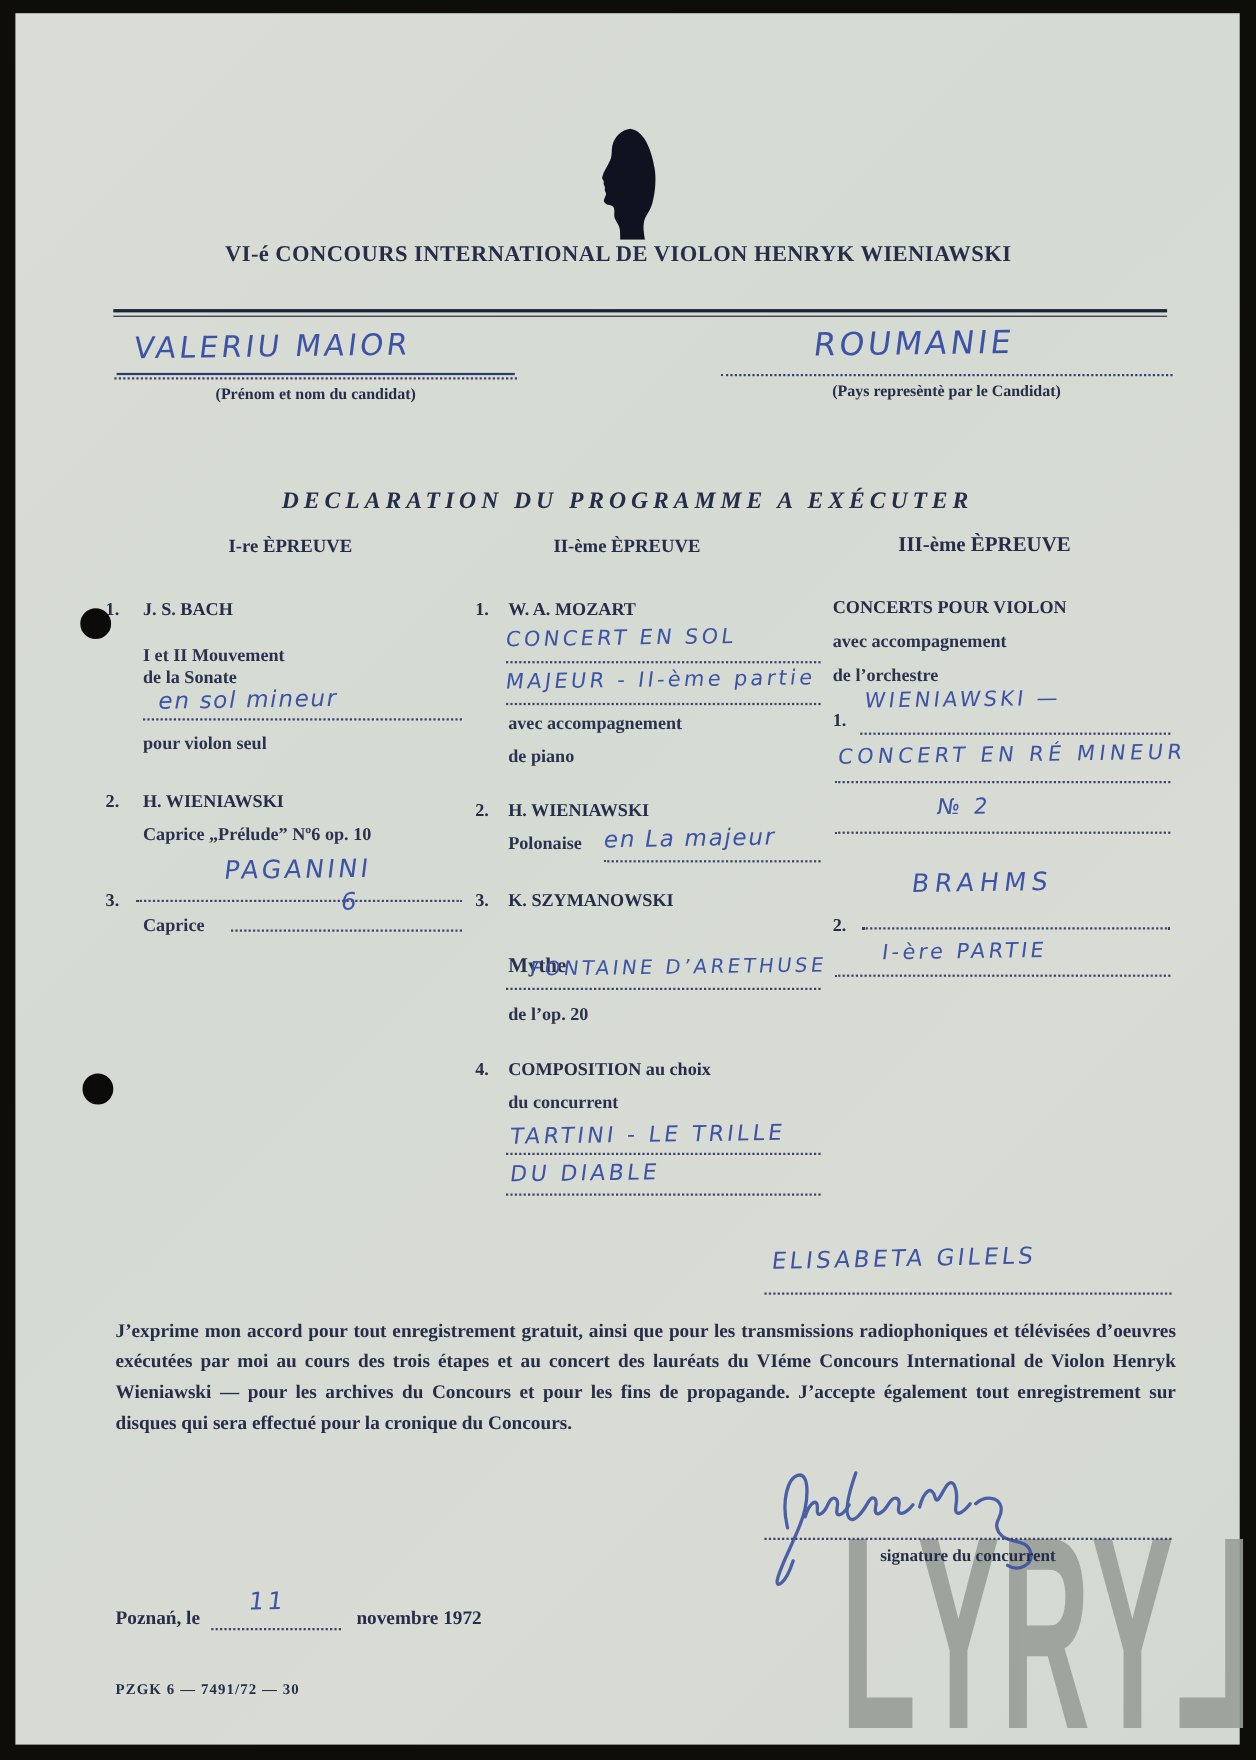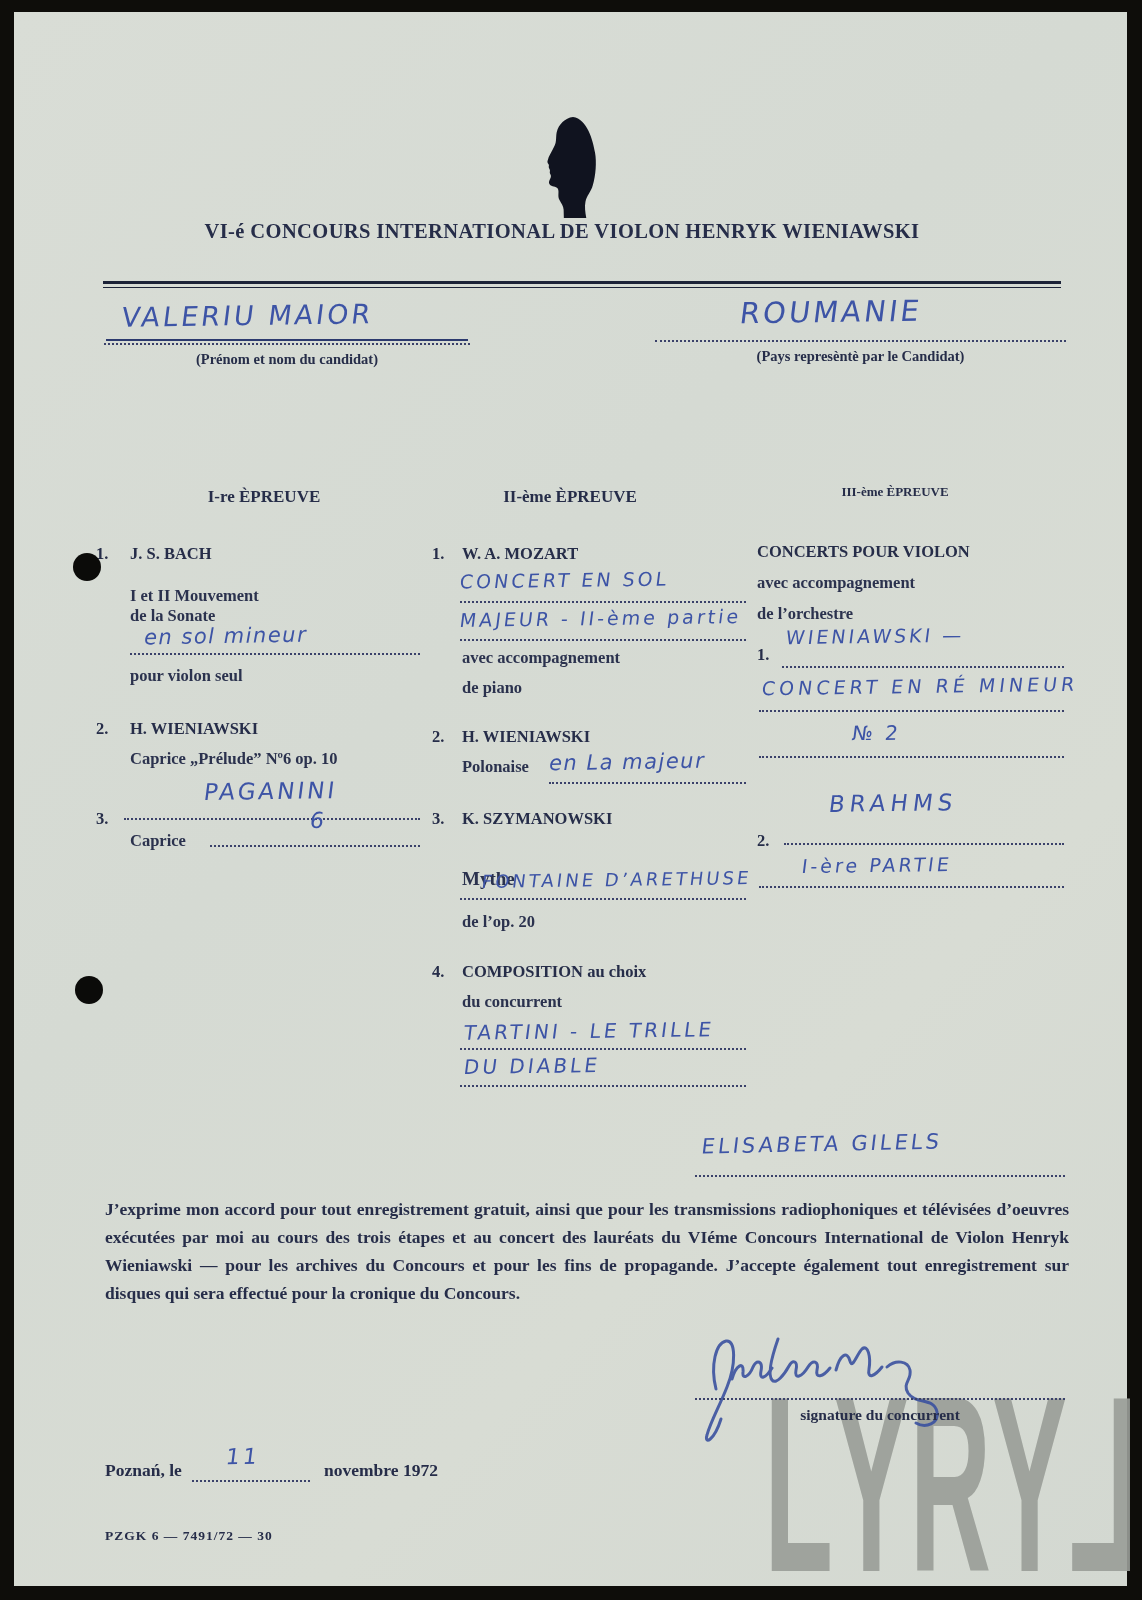--- a/index.html
+++ b/index.html
@@ -53,24 +53,25 @@
 
     <div class="abs hand hand-caps z2" style="left:108px;top:288px;font-size:27px;">VALERIU MAIOR</div>
     <div class="solidline z2" style="left:92px;top:327px;width:362px;"></div>
     <div class="dot z2" style="left:90px;top:331px;width:366px;"></div>
     <div class="abs print center z2" style="left:90px;top:339px;width:366px;font-size:14.5px;">(Prénom et nom du candidat)</div>
 
     <div class="abs hand hand-caps z2" style="left:726px;top:284px;font-size:29px;">ROUMANIE</div>
     <div class="dot z2" style="left:641px;top:328px;width:411px;"></div>
     <div class="abs print center z2" style="left:641px;top:336px;width:411px;font-size:14.5px;">(Pays represèntè par le Candidat)</div>
 
+    <div class="abs print center z2" style="left:0;top:431px;width:1113px;font-size:21.5px;font-style:italic;letter-spacing:4.5px;">DECLARATION DU PROGRAMME A EXÉCUTER</div>
 
     <div class="abs print center z2" style="left:140px;top:475px;width:220px;font-size:17px;">I-re ÈPREUVE</div>
     <div class="abs print center z2" style="left:450px;top:475px;width:212px;font-size:17px;">II-ème ÈPREUVE</div>
-    <div class="abs print center z2" style="left:770px;top:473px;width:222px;font-size:13px;">III-ème ÈPREUVE</div>
+    <div class="abs print center z2" style="left:770px;top:473px;width:222px;font-size:19px;">III-ème ÈPREUVE</div>
 
     <div class="abs print z2" style="left:82px;top:533px;font-size:16.5px;">1.</div>
     <div class="abs print z2" style="left:116px;top:533px;font-size:16.5px;">J. S. BACH</div>
     <div class="abs print soft z2" style="left:116px;top:564px;font-size:16.5px;margin-top:11px;">I et II Mouvement</div>
     <div class="abs print soft z2" style="left:116px;top:595px;font-size:16.5px;">de la Sonate</div>
     <div class="abs hand hand-cursive z2" style="left:130px;top:612px;font-size:21px;">en sol mineur</div>
     <div class="dot z2" style="left:116px;top:641px;width:290px;"></div>
     <div class="abs print soft z2" style="left:116px;top:655px;font-size:16.5px;">pour violon seul</div>
 
     <div class="abs print z2" style="left:82px;top:708px;font-size:16.5px;">2.</div>

